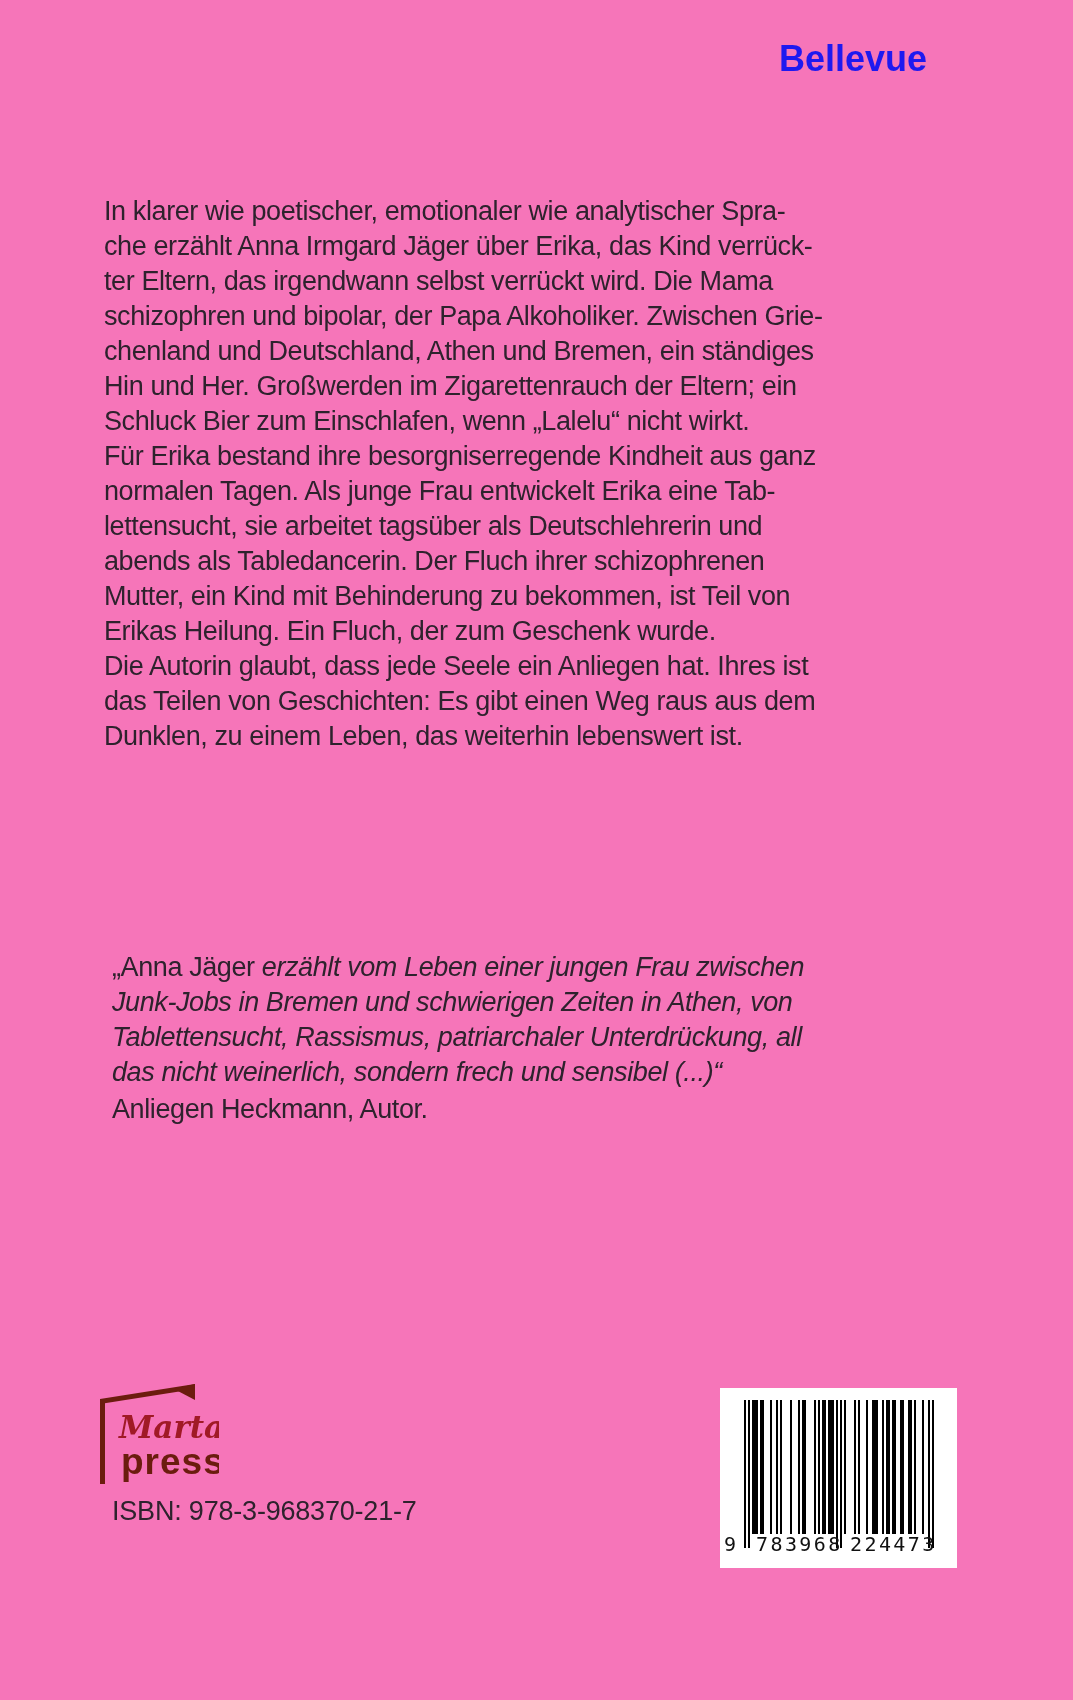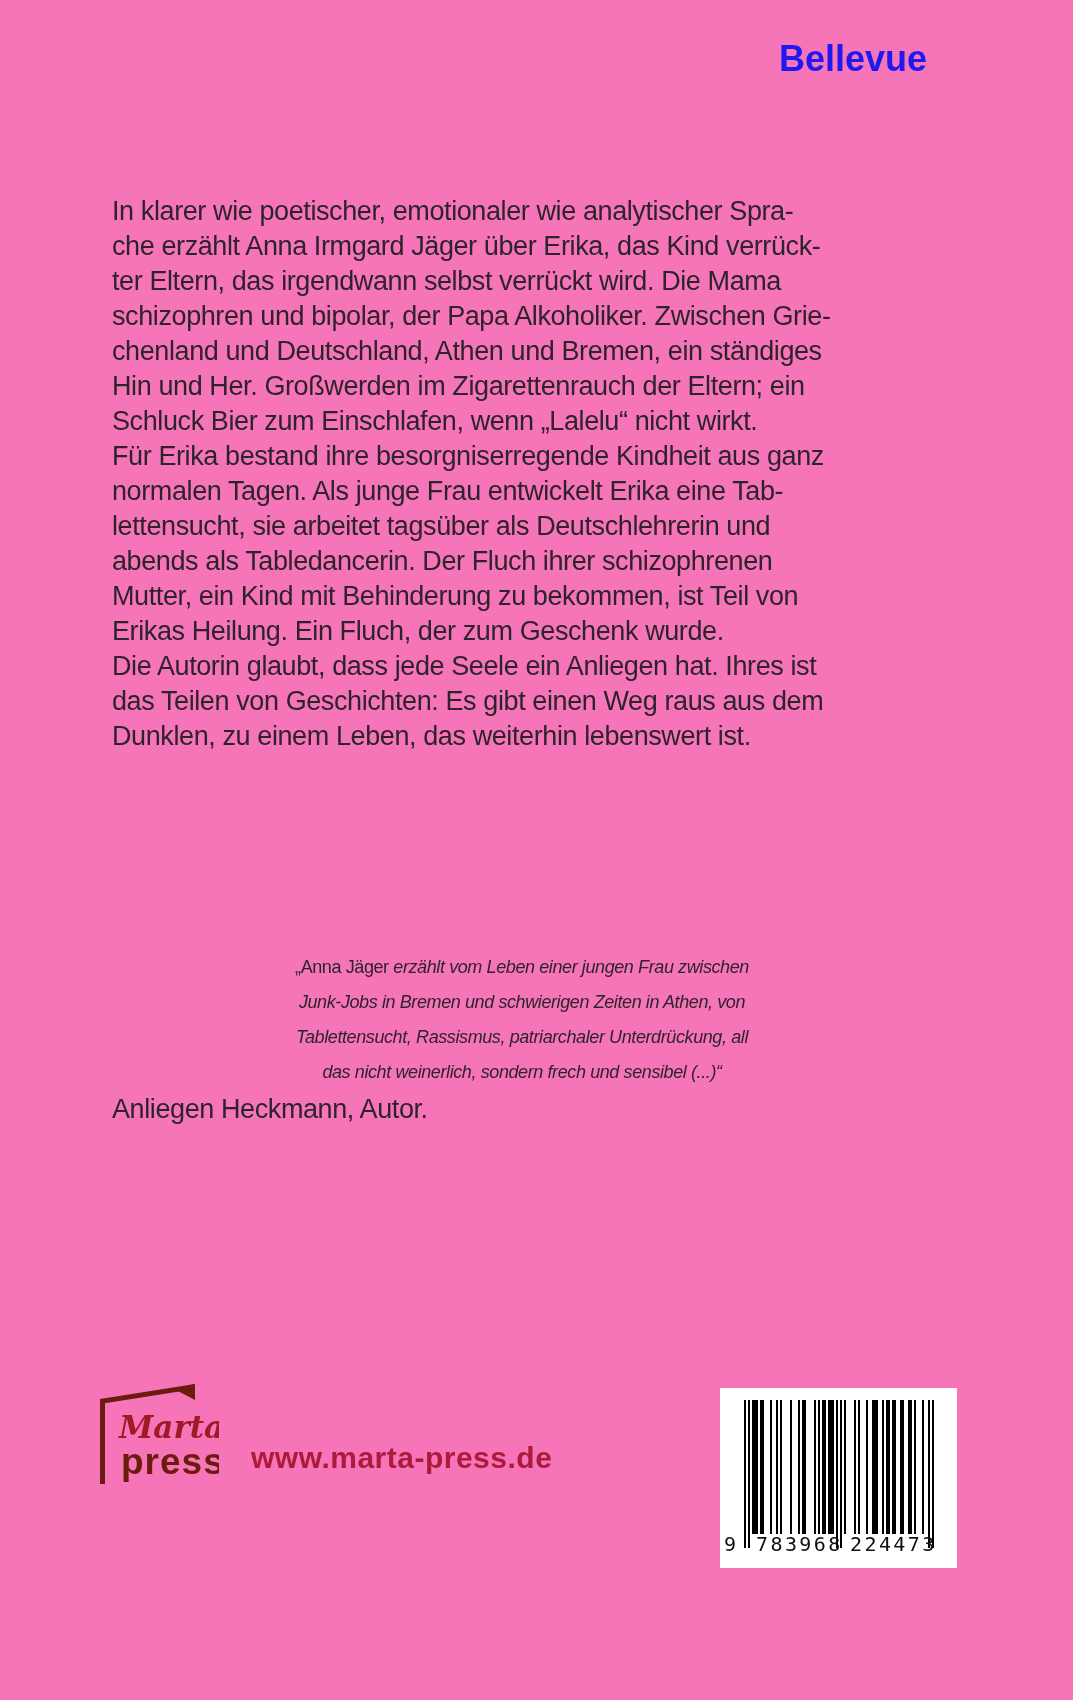--- a/index.html
+++ b/index.html
@@ -19,35 +19,34 @@
     background:var(--bg);
     overflow:hidden;
   }
   .imprint{
     position:absolute;top:38px;right:146px;
     font-size:36px;font-weight:bold;
     color:var(--imprint);
     letter-spacing:0px;
   }
   .blurb{
-    position:absolute;left:112px;top:194px;
+    position:absolute;left:104px;top:194px;
     width:820px;
     font-size:27px;line-height:35px;
     letter-spacing:-0.4px;
     color:var(--text);
     white-space:pre;
   }
   .quote{
     position:absolute;left:112px;top:950px;
     width:820px;
-    font-size:18px;line-height:35px;
+    font-size:27px;line-height:35px;
     letter-spacing:-0.4px;
     color:var(--text);
     white-space:pre;
-    text-align:center;
   }
   .quote .it{font-style:italic;}
   .quote-attr{
     position:absolute;left:112px;top:1092px;
     font-size:27px;line-height:35px;
     letter-spacing:-0.4px;
     color:var(--text);
     white-space:nowrap;
   }
   .logo{position:absolute;left:94px;top:1380px;}
@@ -133,22 +132,22 @@
       <g>
         <rect x="6" y="19" width="5" height="85" fill="#6b1c0e"></rect>
         <polygon points="6,24 6,19 101,4 101,9" fill="#6b1c0e"></polygon>
         <polygon points="101,4 101,20 80,9" fill="#6b1c0e"></polygon>
       </g>
       <text class="script" x="25" y="58">Marta</text>
       <text class="slab" x="27" y="94">press</text>
     </svg>
   </div>
 
-  <div class="website">www.marta-press.de</div>
 
+  <div class="isbn-line">ISBN: 978-3-968370-21-7</div>
 
 
   <div class="barcode-box">
     <svg id="barcode-svg" width="190" height="148">
         <rect x="0" y="0" width="2" height="148" fill="#000"></rect>
         <rect x="4" y="0" width="2" height="148" fill="#000"></rect>
         <rect x="8" y="0" width="6" height="134" fill="#000"></rect>
         <rect x="16" y="0" width="4" height="134" fill="#000"></rect>
         <rect x="26" y="0" width="2" height="134" fill="#000"></rect>
         <rect x="32" y="0" width="2" height="134" fill="#000"></rect>

